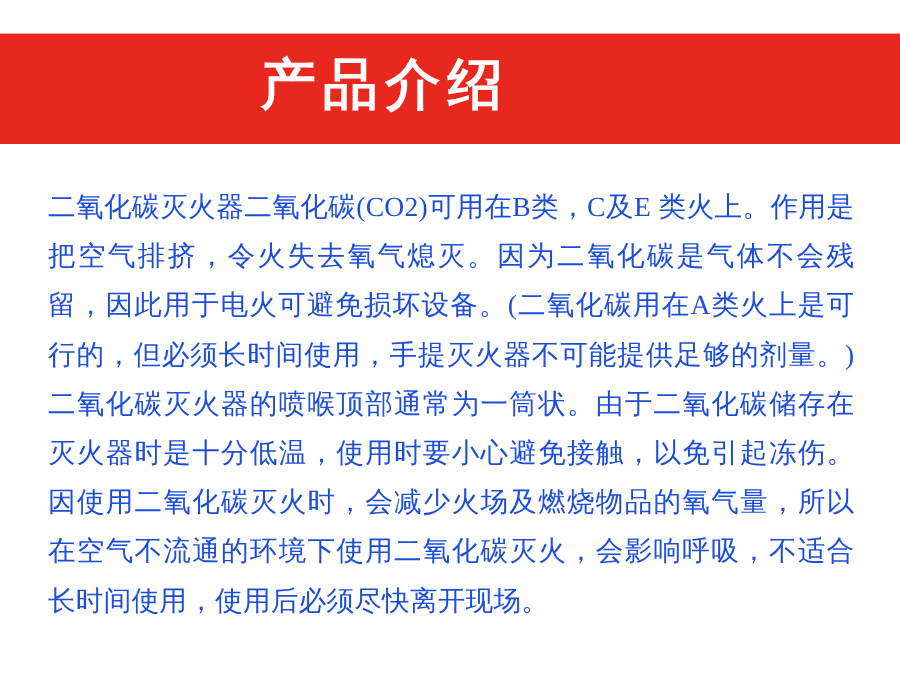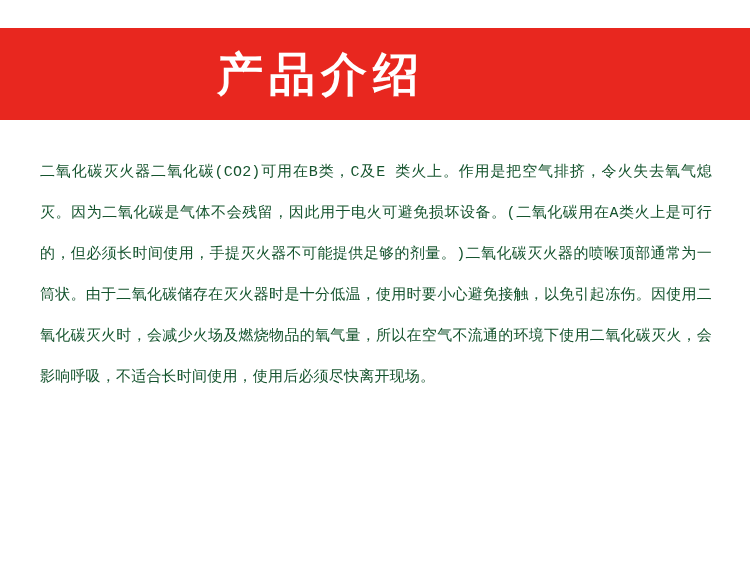--- a/index.html
+++ b/index.html
@@ -34,33 +34,33 @@
     width: 642px;
     height: 92px;
     display: flex;
     align-items: center;
     justify-content: center;
     color: #ffffff;
     font-size: 46px;
     font-weight: bold;
     letter-spacing: 6px;
     line-height: 1;
-    font-family: Liberation Sans, sans-serif;
+    font-family: Liberation Mono, monospace;
   }
   .body-text {
     position: absolute;
     top: 152px;
     left: 40px;
     width: 672px;
-    font-size: 15px;
+    font-size: 23px;
     line-height: 41px;
-    color: #14532d;
+    color: #1d4ed8;
     text-align: justify;
     text-justify: inter-character;
-    font-family: Liberation Mono, monospace;
+    font-family: Liberation Serif, serif;
     letter-spacing: 0.2px;
   }
 </style>
 </head>
 <body>
 
 <div class="page">
 
   <div class="header-band"></div>
 

